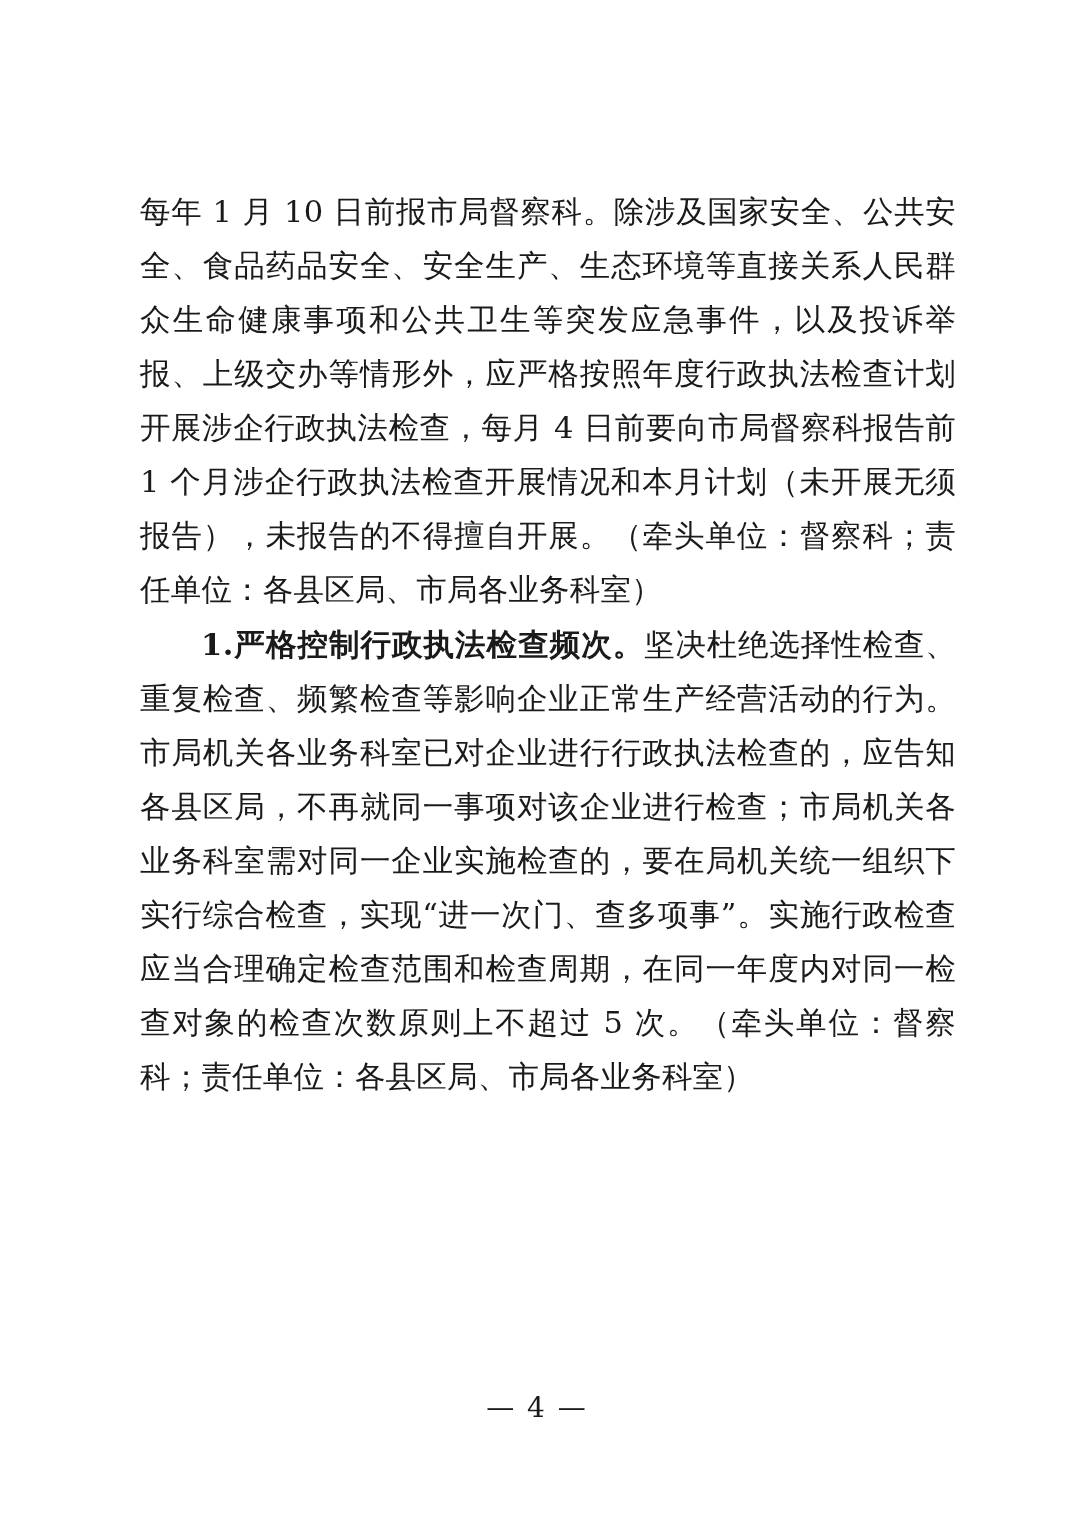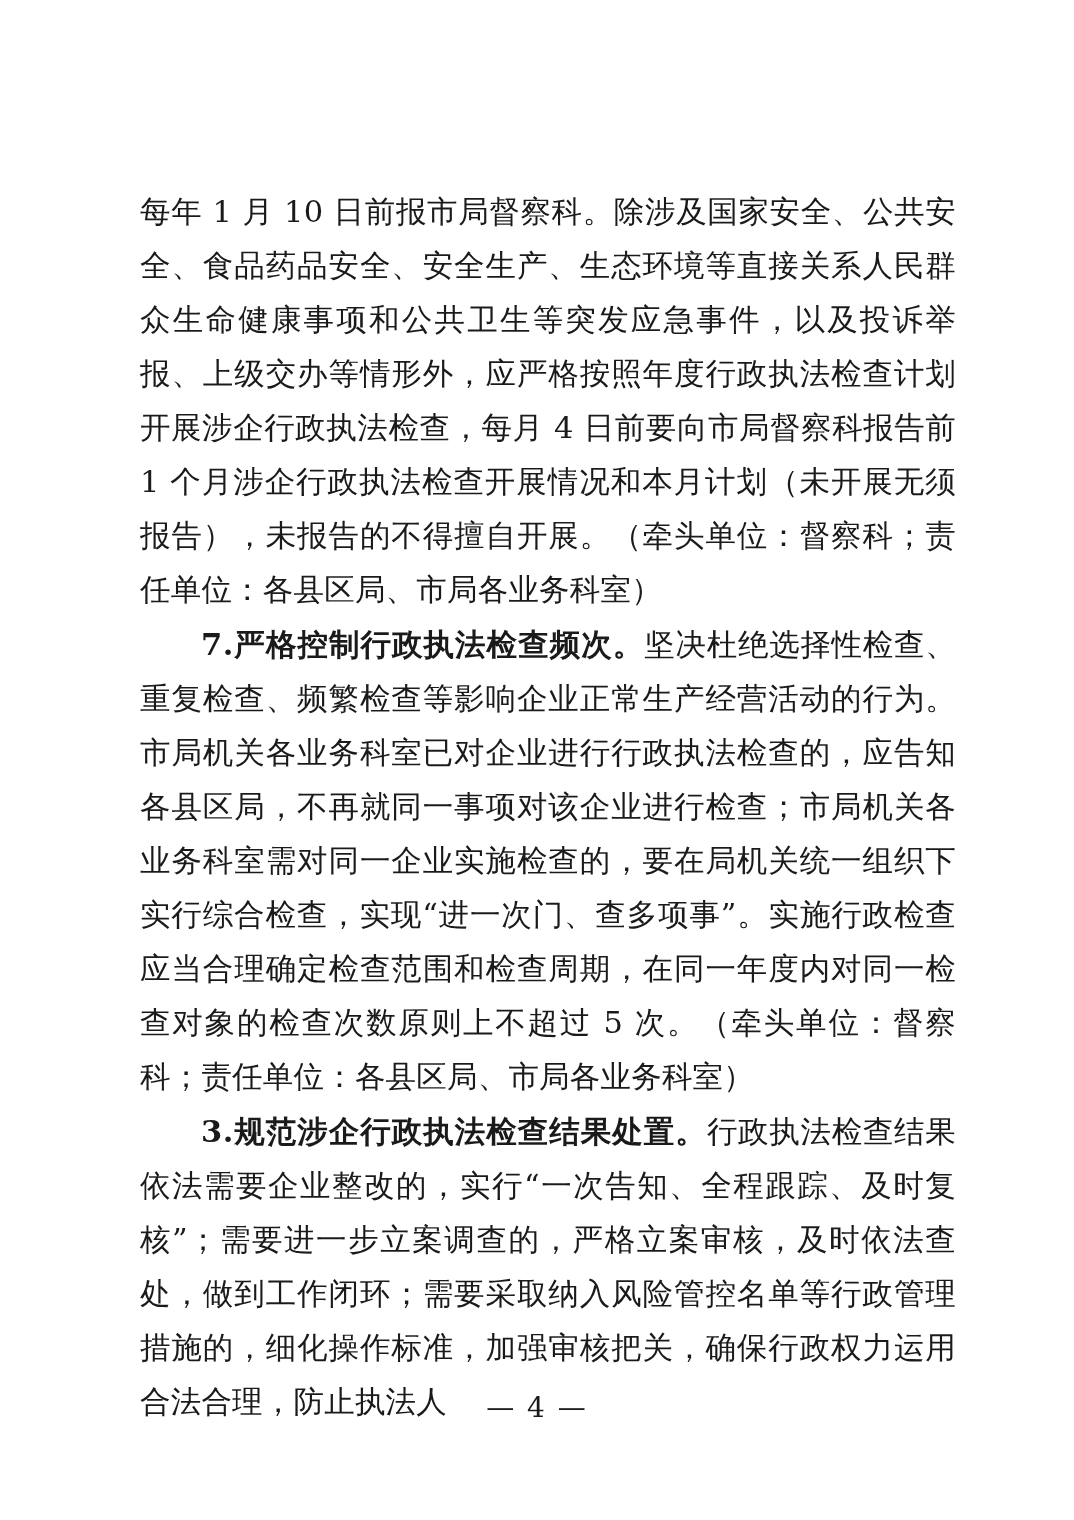--- a/index.html
+++ b/index.html
@@ -66,25 +66,22 @@
 <body>
 
 <div class="page">
   <div class="doc-body">
 
     <p class="para">
       <span>每年 1 月 10 日前报市局督察科。除涉及国家安全、公共安全、食品药品安全、安全生产、生态环境等直接关系人民群众生命健康事项和公共卫生等突发应急事件，以及投诉举报、上级交办等情形外，应严格按照年度行政执法检查计划开展涉企行政执法检查，每月 4 日前要向市局督察科报告前 1 个月涉企行政执法检查开展情况和本月计划（未开展无须报告），未报告的不得擅自开展。（牵头单位：督察科；责任单位：各县区局、市局各业务科室）</span>
     </p>
 
     <p class="para indent">
-      <span class="heading-run">7.严格控制行政执法检查频次。</span><span>坚决杜绝选择性检查、重复检查、频繁检查等影响企业正常生产经营活动的行为。市局机关各业务科室已对企业进行行政执法检查的，应告知各县区局，不再就同一事项对该企业进行检查；市局机关各业务科室需对同一企业实施检查的，要在局机关统一组织下实行综合检查，实现“进一次门、查多项事”。实施行政检查应当合理确定检查范围和检查周期，在同一年度内对同一检查对象的检查次数原则上不超过 5 次。（牵头单位：督察科；责任单位：各县区局、市局各业务科室）</span>
+      <span class="heading-run">1.严格控制行政执法检查频次。</span><span>坚决杜绝选择性检查、重复检查、频繁检查等影响企业正常生产经营活动的行为。市局机关各业务科室已对企业进行行政执法检查的，应告知各县区局，不再就同一事项对该企业进行检查；市局机关各业务科室需对同一企业实施检查的，要在局机关统一组织下实行综合检查，实现“进一次门、查多项事”。实施行政检查应当合理确定检查范围和检查周期，在同一年度内对同一检查对象的检查次数原则上不超过 5 次。（牵头单位：督察科；责任单位：各县区局、市局各业务科室）</span>
     </p>
 
-    <p class="para indent">
-      <span class="heading-run">3.规范涉企行政执法检查结果处置。</span><span>行政执法检查结果依法需要企业整改的，实行“一次告知、全程跟踪、及时复核”；需要进一步立案调查的，严格立案审核，及时依法查处，做到工作闭环；需要采取纳入风险管控名单等行政管理措施的，细化操作标准，加强审核把关，确保行政权力运用合法合理，防止执法人</span>
-    </p>
 
   </div>
 </div>
 
 <div class="footer">
   <span class="footer-inner">— 4 —</span>
 </div>
 
 </body></html>

